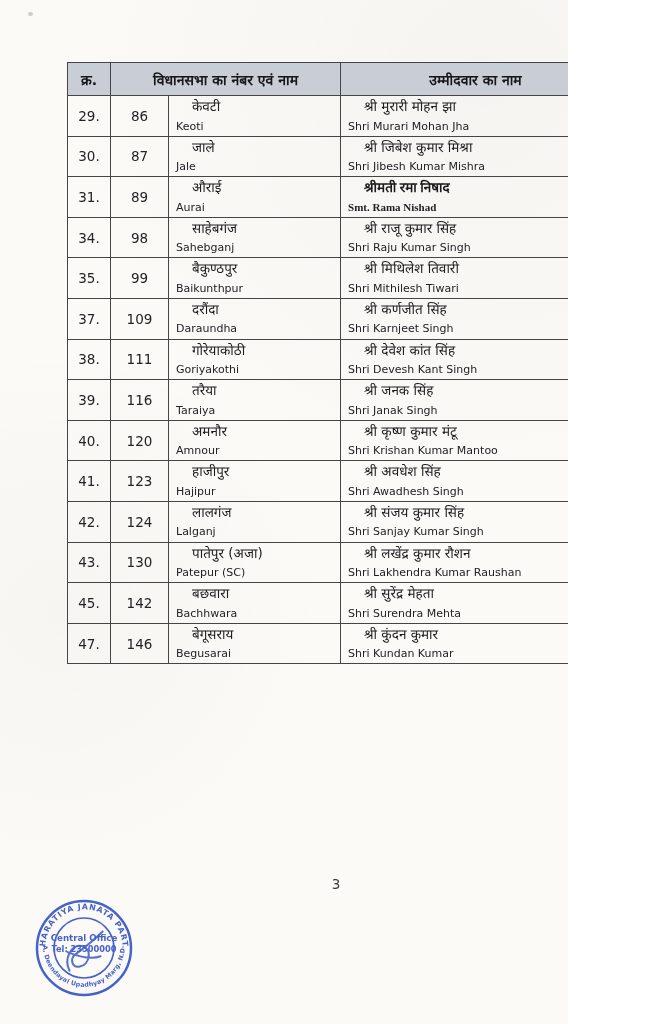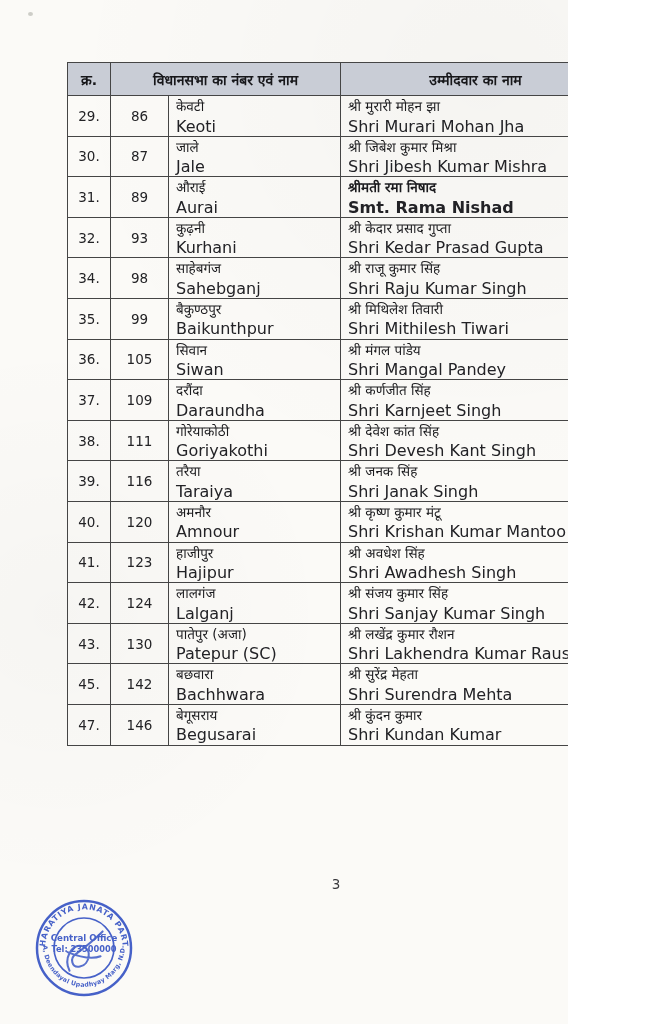--- a/index.html
+++ b/index.html
@@ -72,28 +72,29 @@
   .candidate-table td.cell-name,
   .candidate-table td.cell-cand {
     vertical-align: top;
     padding: 1px 4px 0 7px;
   }
   .candidate-table .hi {
     font-size: 13.5px;
     line-height: 19.5px;
     color: #1b1b1e;
     white-space: nowrap;
+    margin-left: 16px;
   }
   .candidate-table .en {
-    font-size: 16px;
+    font-size: 11px;
     line-height: 19px;
     color: #222226;
     white-space: nowrap;
   }
-  .candidate-table .bold { font-weight: 700; }
+  .candidate-table .bold { font-weight: 700; font-family: Liberation Serif, serif; }
 
   .page-number {
     position: absolute;
     top: 876px; left: 0;
     width: 672px;
     text-align: center;
     font-size: 13.5px;
     color: #39393d;
   }
 
@@ -161,32 +162,20 @@
       <td class="cell-name">
         <div class="hi">औराई</div>
         <div class="en">Aurai</div>
       </td>
       <td class="cell-cand">
         <div class="hi bold">श्रीमती रमा निषाद</div>
         <div class="en bold">Smt. Rama Nishad</div>
       </td>
     </tr>
 
-    <tr>
-      <td class="cell-serial">32.</td>
-      <td class="cell-num">93</td>
-      <td class="cell-name">
-        <div class="hi">कुढ़नी</div>
-        <div class="en">Kurhani</div>
-      </td>
-      <td class="cell-cand">
-        <div class="hi">श्री केदार प्रसाद गुप्ता</div>
-        <div class="en">Shri Kedar Prasad Gupta</div>
-      </td>
-    </tr>
 
 
     <tr>
       <td class="cell-serial">34.</td>
       <td class="cell-num">98</td>
       <td class="cell-name">
         <div class="hi">साहेबगंज</div>
         <div class="en">Sahebganj</div>
       </td>
       <td class="cell-cand">
@@ -201,32 +190,20 @@
       <td class="cell-name">
         <div class="hi">बैकुण्ठपुर</div>
         <div class="en">Baikunthpur</div>
       </td>
       <td class="cell-cand">
         <div class="hi">श्री मिथिलेश तिवारी</div>
         <div class="en">Shri Mithilesh Tiwari</div>
       </td>
     </tr>
 
-    <tr>
-      <td class="cell-serial">36.</td>
-      <td class="cell-num">105</td>
-      <td class="cell-name">
-        <div class="hi">सिवान</div>
-        <div class="en">Siwan</div>
-      </td>
-      <td class="cell-cand">
-        <div class="hi">श्री मंगल पांडेय</div>
-        <div class="en">Shri Mangal Pandey</div>
-      </td>
-    </tr>
 
     <tr>
       <td class="cell-serial">37.</td>
       <td class="cell-num">109</td>
       <td class="cell-name">
         <div class="hi">दरौंदा</div>
         <div class="en">Daraundha</div>
       </td>
       <td class="cell-cand">
         <div class="hi">श्री कर्णजीत सिंह</div>

